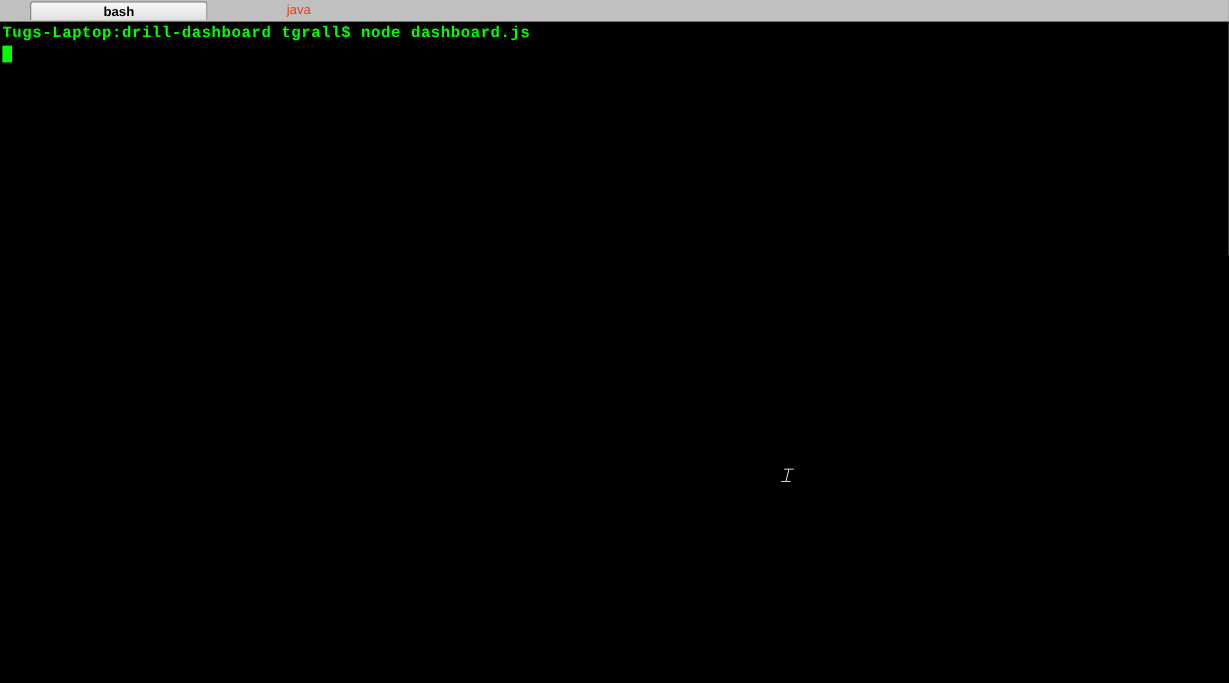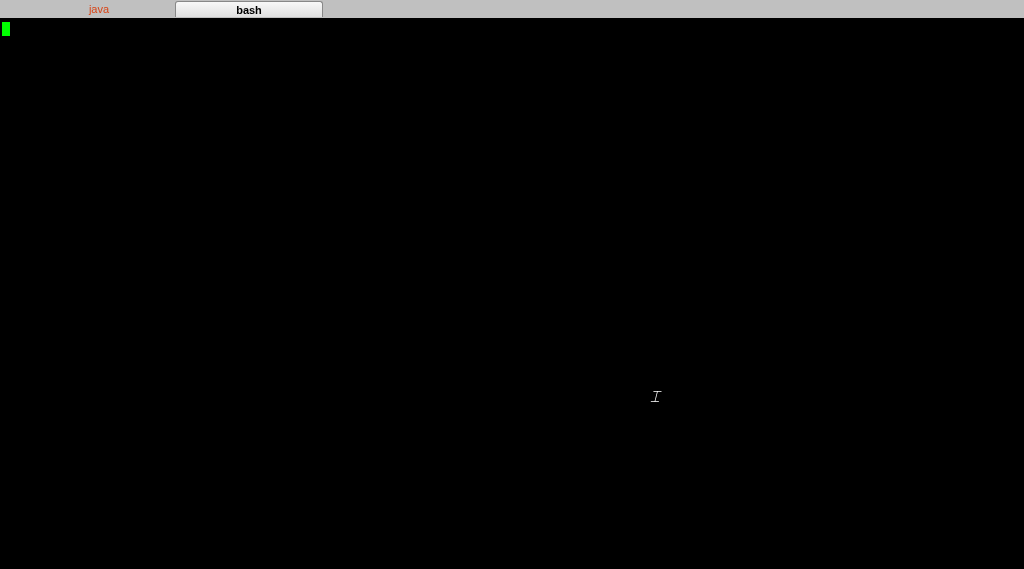--- a/index.html
+++ b/index.html
@@ -88,20 +88,21 @@
       font-size: 16px;
       font-family: serif;
       font-style: italic;
       pointer-events: none;
     }
   </style>
 </head>
 <body>
 
 <div class="tab-bar">
+  <div class="tab tab-active">bash</div>
   <div class="tab tab-inactive">java</div>
-  <div class="tab tab-active">bash</div>
 </div>
 
 <div class="terminal">
+  <div class="terminal-line"><span class="prompt-host">Tugs-Laptop</span><span class="prompt-sep">:</span><span class="prompt-path">drill-dashboard</span> <span class="prompt-user">tgrall</span><span class="prompt-sep">$</span> <span class="command">node dashboard.js</span></div>
   <div class="terminal-line"><span class="cursor-block"></span></div>
   <div class="text-cursor">⌶</div>
 </div>
 
 </body></html>

